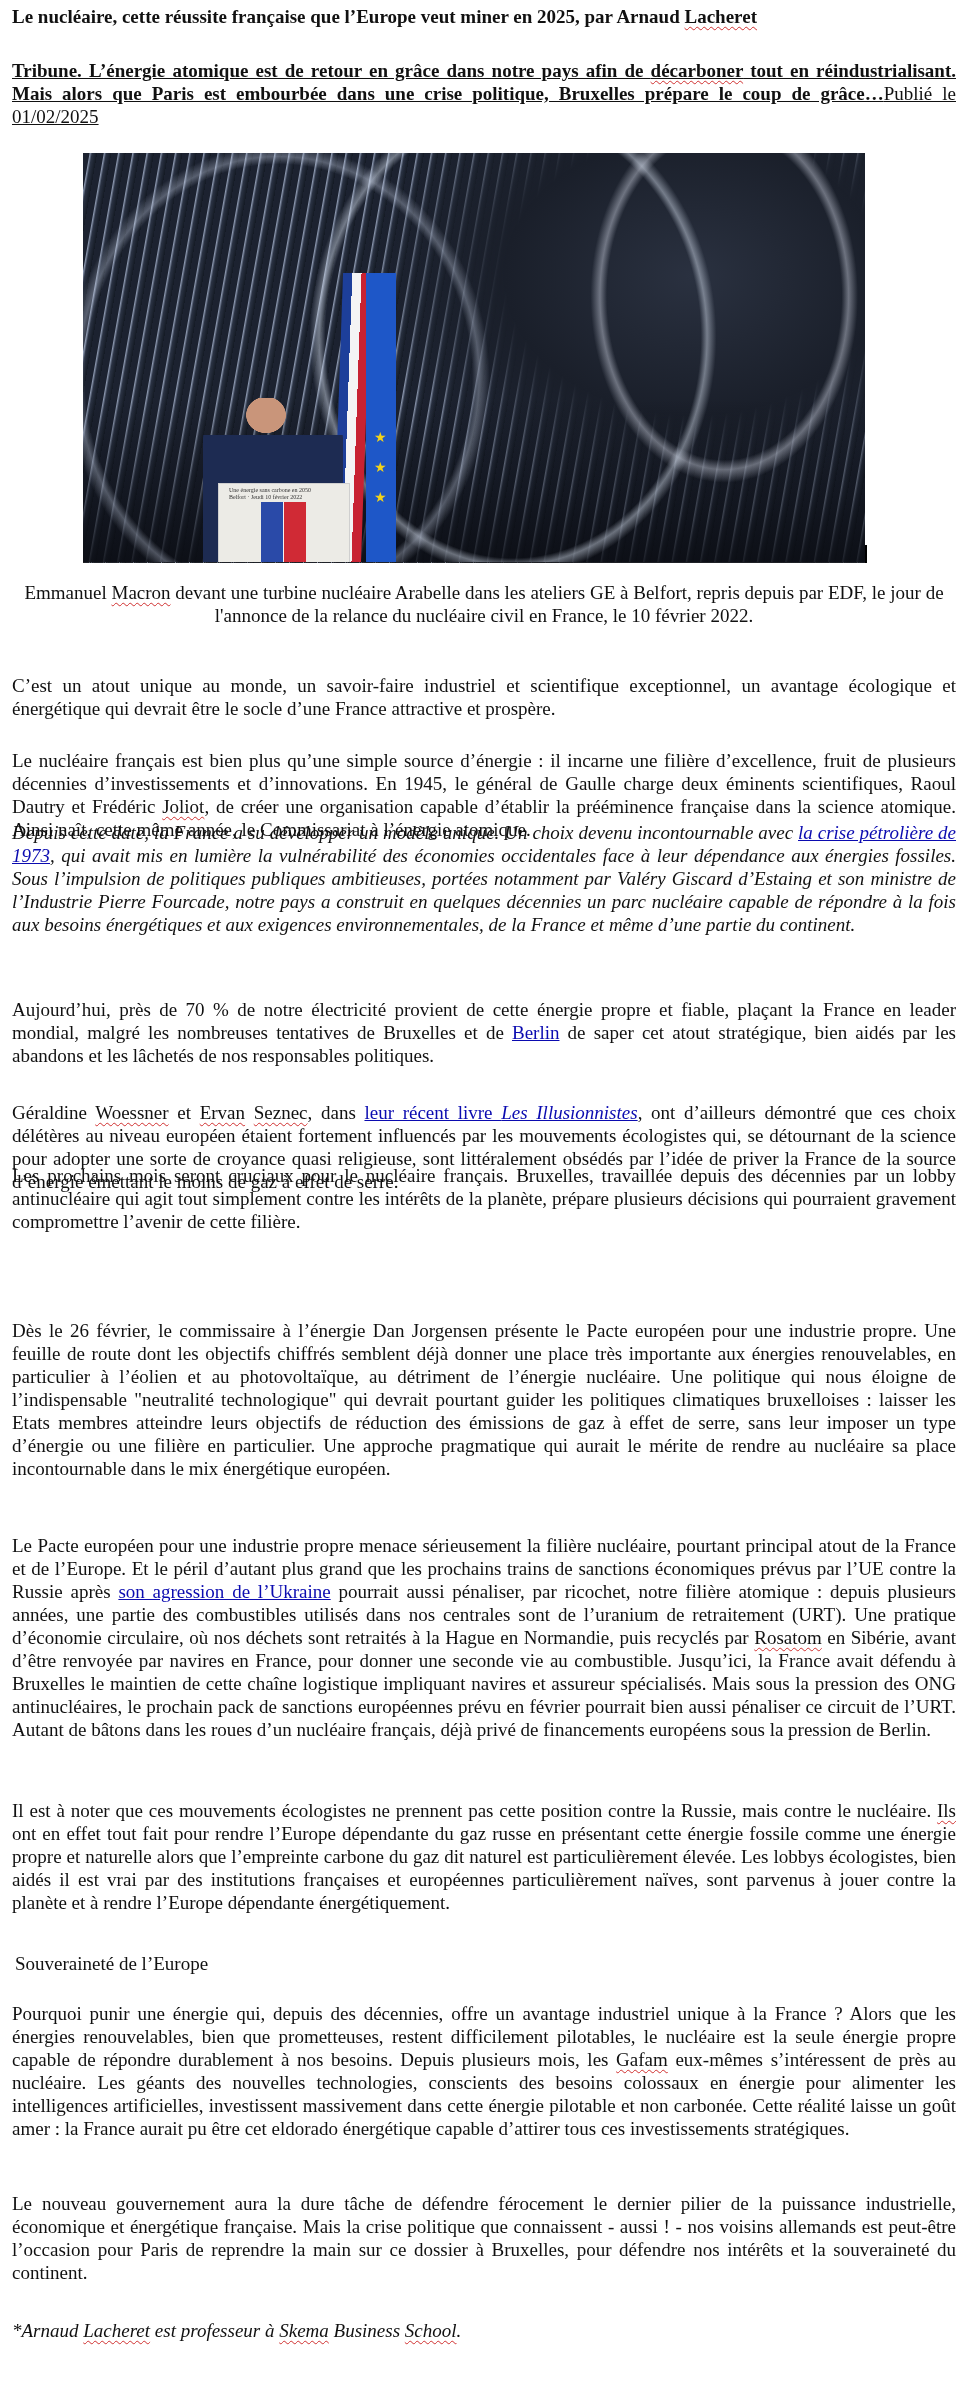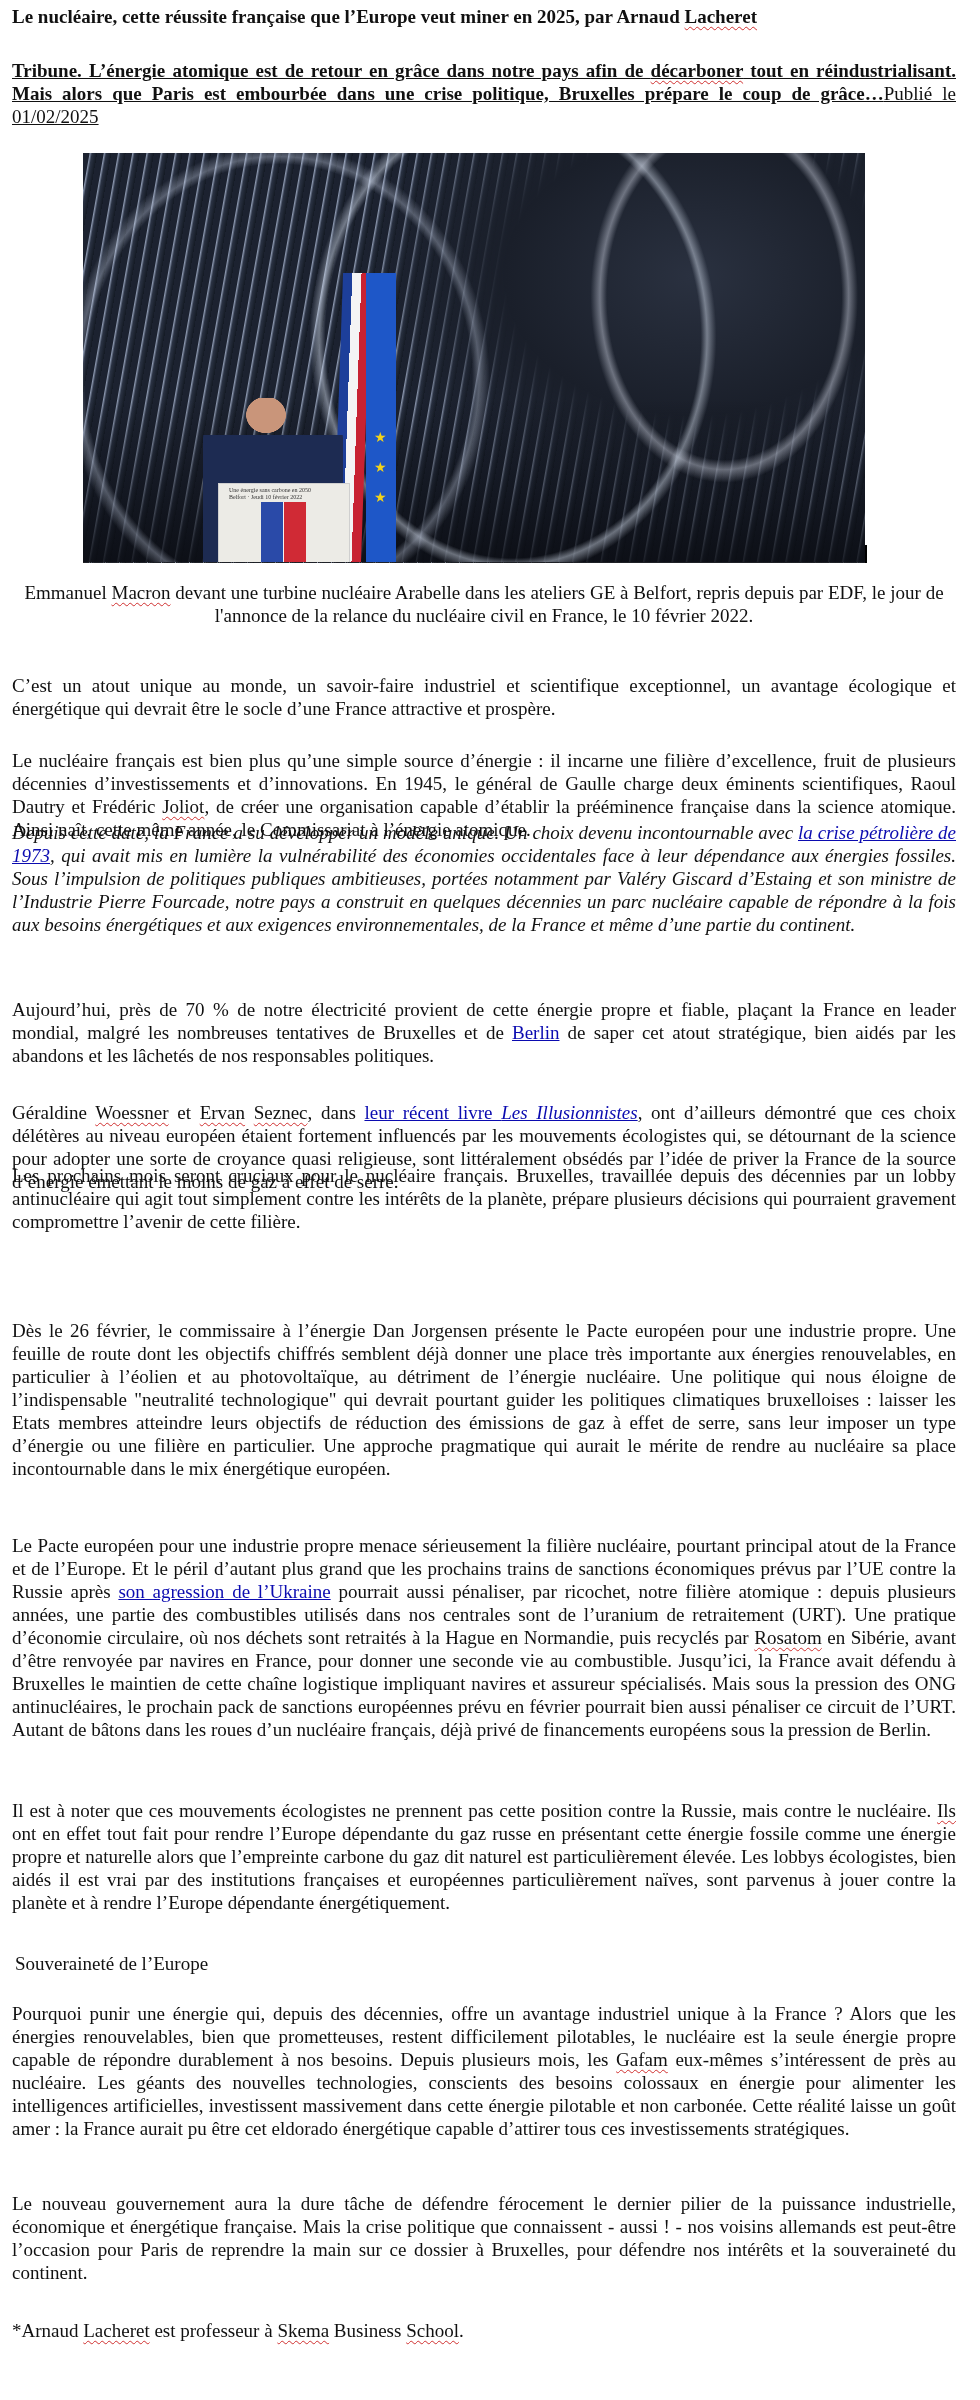--- a/index.html
+++ b/index.html
@@ -60,21 +60,21 @@
     position: absolute; left: 42px; top: 18px; width: 45px; height: 62px;
     background: linear-gradient(90deg, #2a4aa8 0 50%, #f4f4f4 50% 52%, #d02a35 52% 100%);
   }
   .photo .podium .sign {
     position: absolute; left: 10px; top: 3px; width: 110px; height: 14px;
     font-size: 6px; line-height: 7px; color: #333; text-align: left;
   }
   .img-cursor { position: absolute; left: 865px; top: 545px; width: 2px; height: 18px; background: #000; }
   .body-text { position: absolute; left: 0; width: 944px; }
   .h2 { font-weight: normal; text-align: left; padding-left: 3px; }
-  .foot { text-align: left; }
+  .foot { font-style: italic; text-align: left; }
 </style>
 </head>
 <body>
 
 <div class="page">
 
   <p class="title"><span>Le nucléaire, cette réussite française que l’Europe veut miner en 2025, par Arnaud </span><span class="spell">Lacheret</span></p>
 
   <p class="lede"><span>Tribune. L’énergie atomique est de retour en grâce dans notre pays afin de </span><span class="spell">décarboner</span><span> tout en réindustrialisant. Mais alors que Paris est embourbée dans une crise politique, Bruxelles prépare le coup de grâce…</span><span class="pub">Publié le 01/02/2025</span></p>
 

